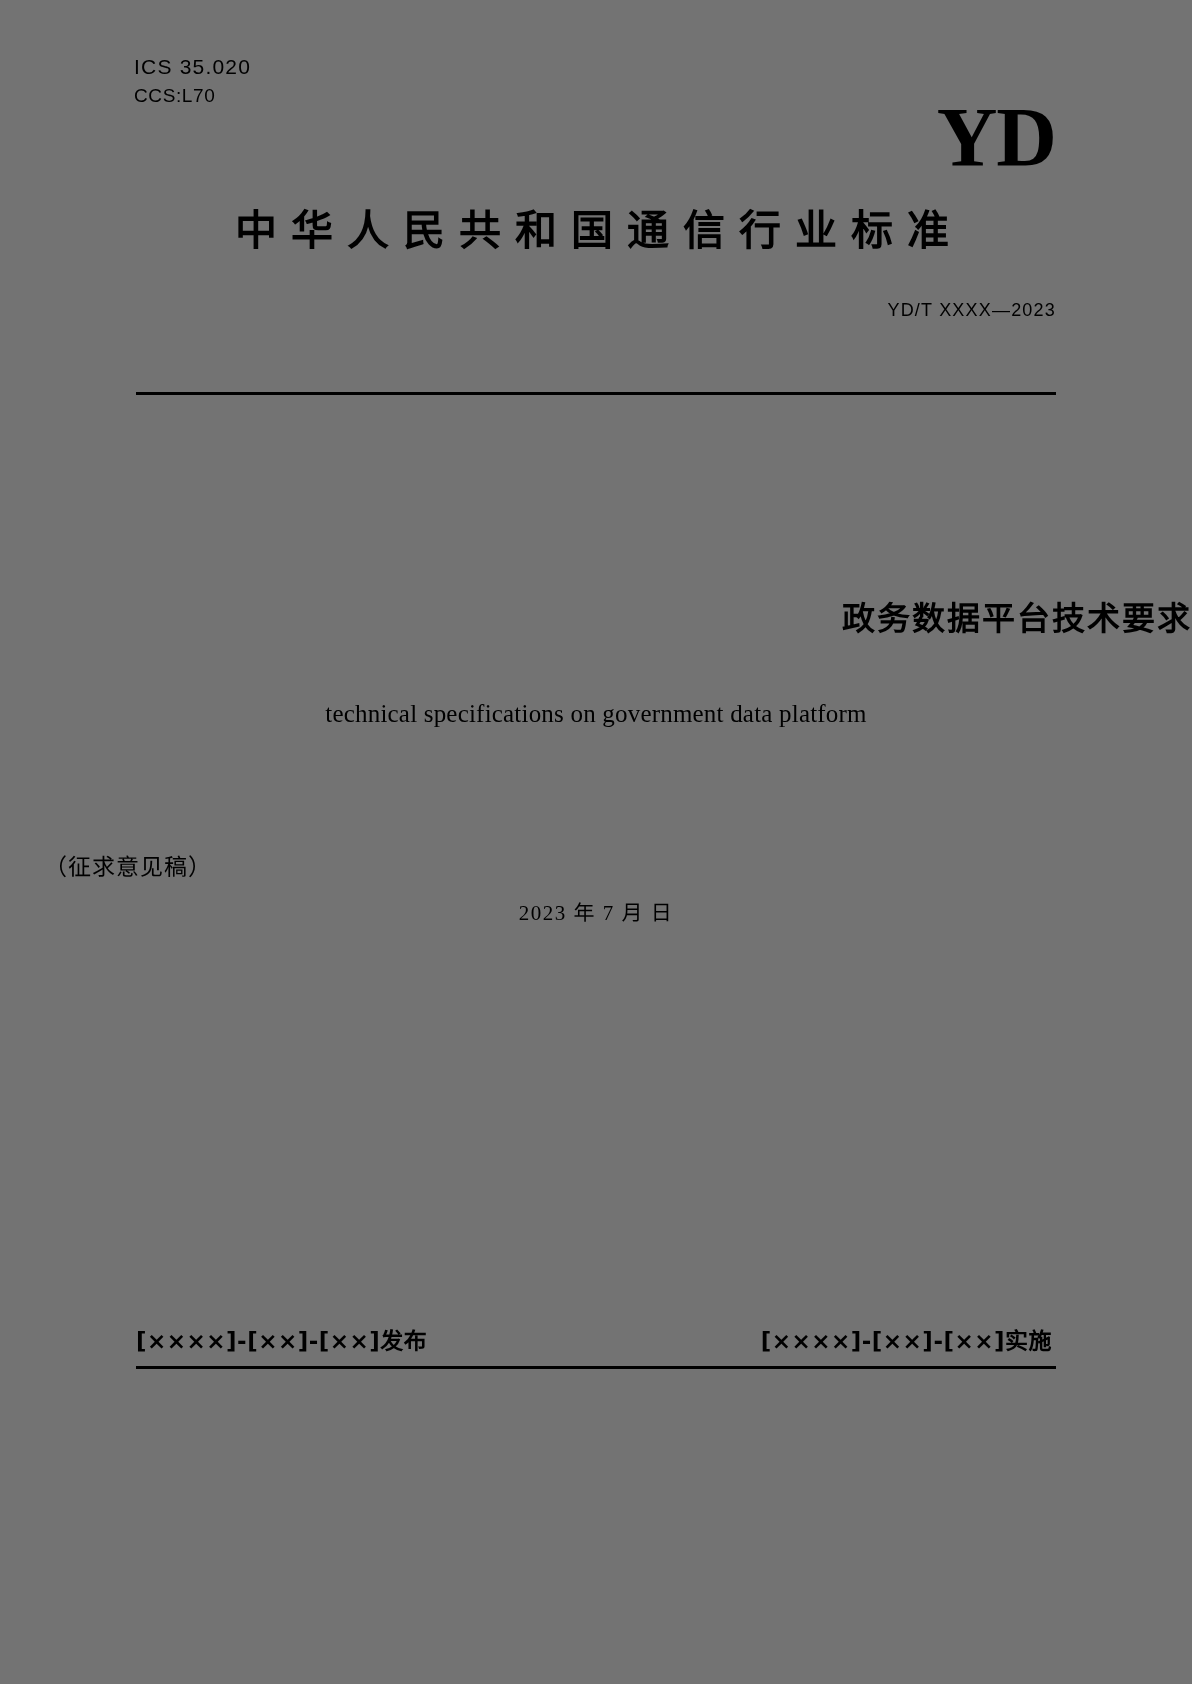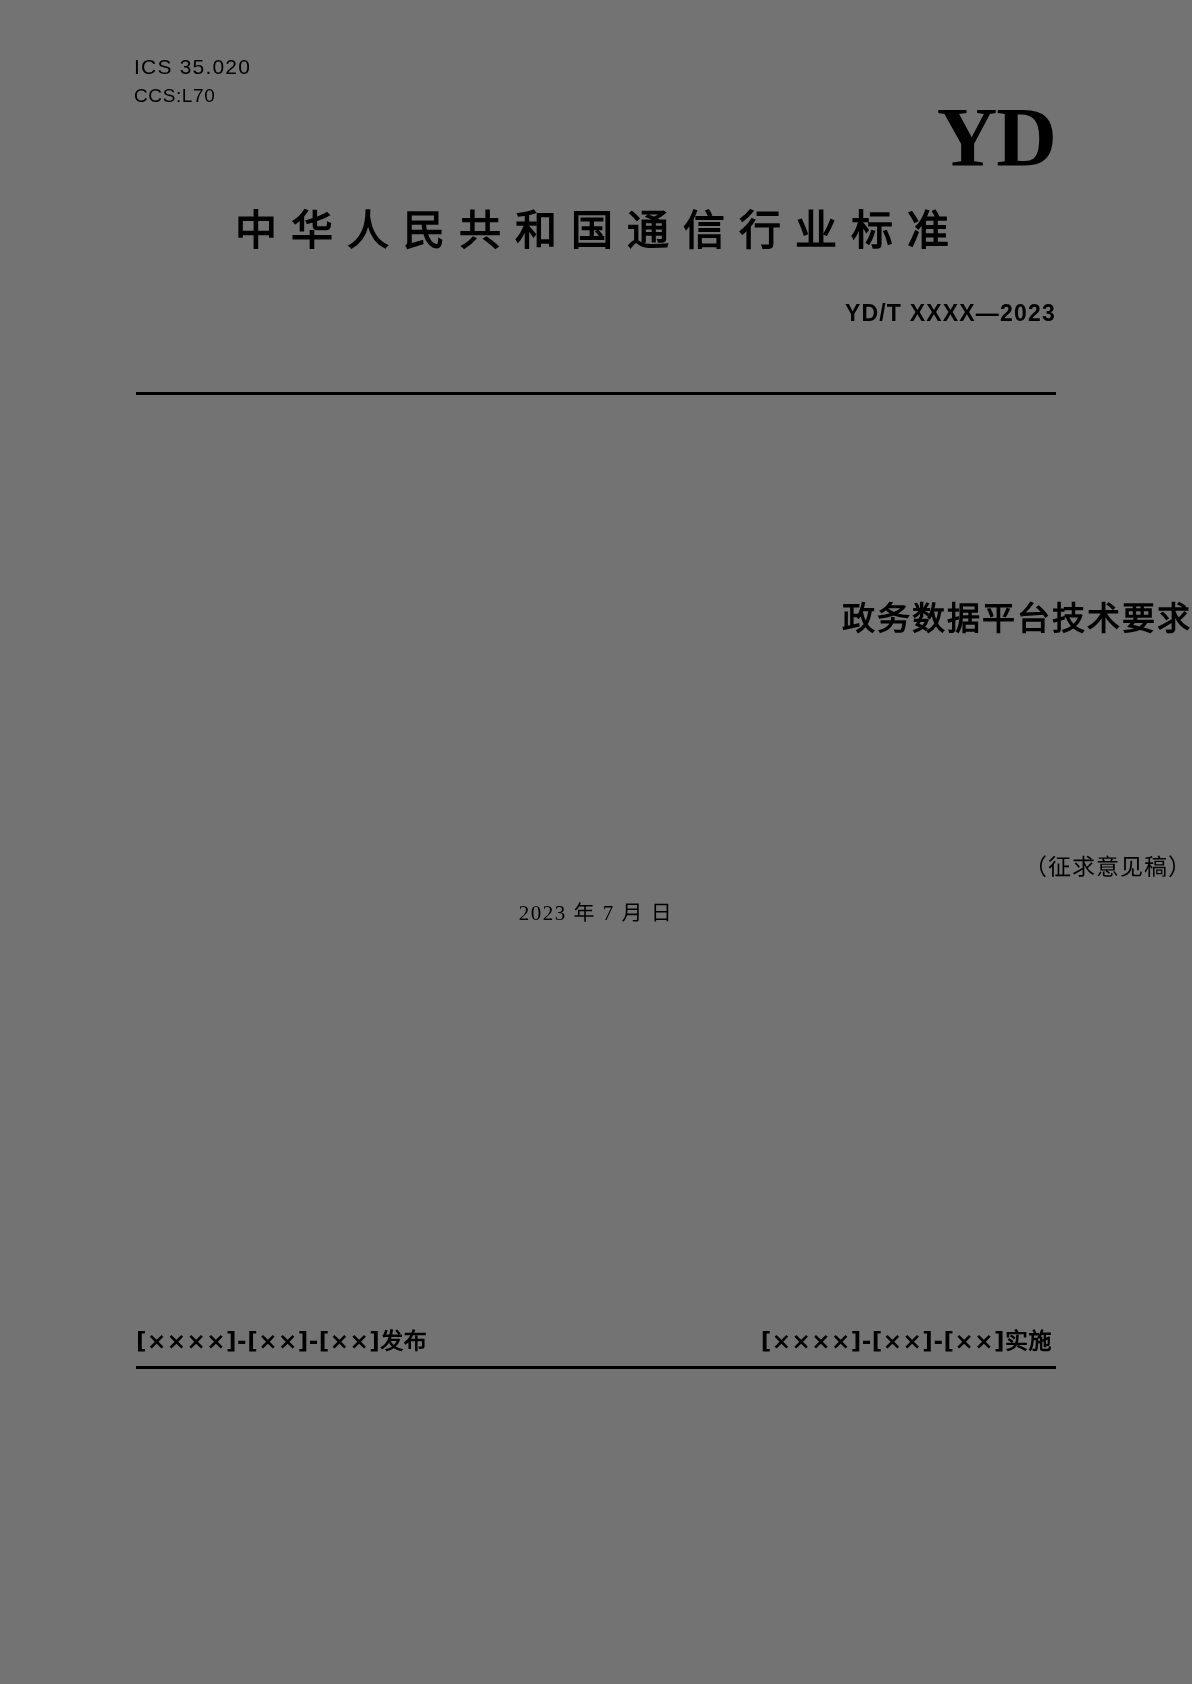--- a/index.html
+++ b/index.html
@@ -59,22 +59,22 @@
     letter-spacing: 14px;
     padding-left: 6px;
     white-space: nowrap;
   }
 
   .std-number {
     position: absolute;
     right: 136px;
     top: 300px;
     font-family: "Liberation Sans", sans-serif;
-    font-weight: bold;
-    font-size: 23px;
+    font-weight: normal;
+    font-size: 18px;
     letter-spacing: 1.2px;
     white-space: nowrap;
   }
 
   .rule-top {
     position: absolute;
     left: 136px;
     right: 136px;
     top: 392px;
     height: 3px;
@@ -102,24 +102,25 @@
     font-family: "Liberation Serif", serif;
     font-size: 25px;
     letter-spacing: 0.2px;
   }
 
   .draft-note {
     position: absolute;
     left: 0;
     right: 0;
     top: 848px;
-    text-align: right;
+    text-align: left;
     font-family: "DejaVu Sans", "Liberation Sans", sans-serif;
     font-size: 23px;
     letter-spacing: 1px;
+    padding-left: 44px;
   }
   .draft-date {
     position: absolute;
     left: 0;
     right: 0;
     top: 896px;
     text-align: center;
     font-family: "Liberation Serif", serif;
     font-size: 21px;
     letter-spacing: 1.5px;
@@ -174,20 +175,21 @@
 
   <div class="yd-logo">YD</div>
 
   <div class="std-title">中华人民共和国通信行业标准</div>
 
   <div class="std-number">YD/T XXXX—2023</div>
 
   <div class="rule-top"></div>
 
   <div class="doc-title-cn">政务数据平台技术要求</div>
+  <div class="doc-title-en">technical specifications on government data platform</div>
 
   <div class="draft-note">（征求意见稿）</div>
   <div class="draft-date">2023 年 7 月  日</div>
 
   <div class="footer-dates">
     <div class="left-item">[××××]-[××]-[××]发布</div>
     <div class="right-item">[××××]-[××]-[××]实施</div>
   </div>
 
   <div class="rule-bottom"></div>

